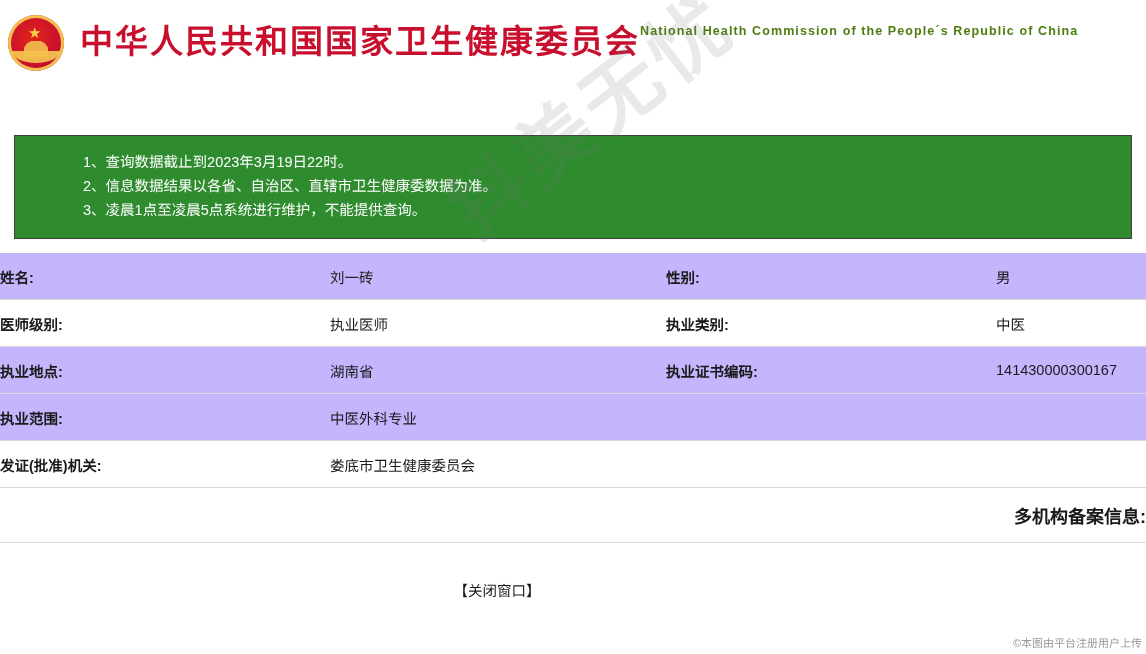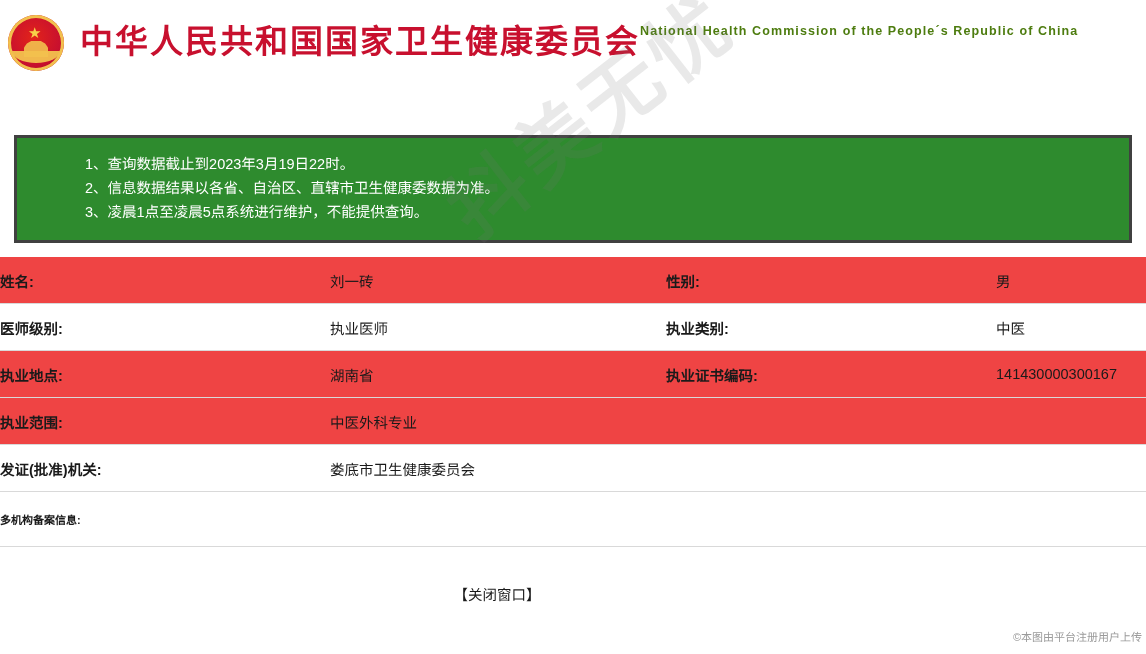--- a/index.html
+++ b/index.html
@@ -91,21 +91,21 @@
     height: 50px;
     background: #ffffff;
   }
 
   
   .notice {
     margin: 0 14px 14px 14px;
     background: #2e8b2e;
     color: #ffffff;
     padding: 14px 10px 16px 10px;
-    border: 3px solid #404040;
+    border: 1px solid #404040;
   }
   .notice-line {
     font-size: 14.5px;
     line-height: 24px;
     padding-left: 58px;
     white-space: nowrap;
   }
 
   
   .info-table {
@@ -128,27 +128,27 @@
     font-weight: bold;
     padding-left: 12px;
   }
   .val {
     color: #333333;
   }
   .c1 { width: 330px; }
   .c2 { width: 336px; }
   .c3 { width: 330px; }
   .c4 { width: 150px; }
-  .row-alt { background: #ef4444; }
+  .row-alt { background: #c4b5fd; }
   .row-plain { background: #ffffff; }
 
   .multi-row td {
-    text-align: left;
-    font-weight: bold;
-    font-size: 11px;
+    text-align: right;
+    font-weight: bold;
+    font-size: 18px;
     height: 54px;
     background: #ffffff;
   }
 
   
   .footer {
     width: 994px;
     text-align: center;
     padding-top: 36px;
     font-size: 14.5px;
@@ -171,21 +171,21 @@
     transform: rotate(-38deg);
     transform-origin: left top;
     letter-spacing: 6px;
     pointer-events: none;
     user-select: none;
     white-space: nowrap;
   }
   .corner-mark {
     position: absolute;
     right: 4px;
-    bottom: 10px;
+    bottom: 4px;
     font-size: 11px;
     color: #9a9a9a;
     white-space: nowrap;
     user-select: none;
   }
 </style>
 </head>
 <body>
 
 <div class="header-banner">

